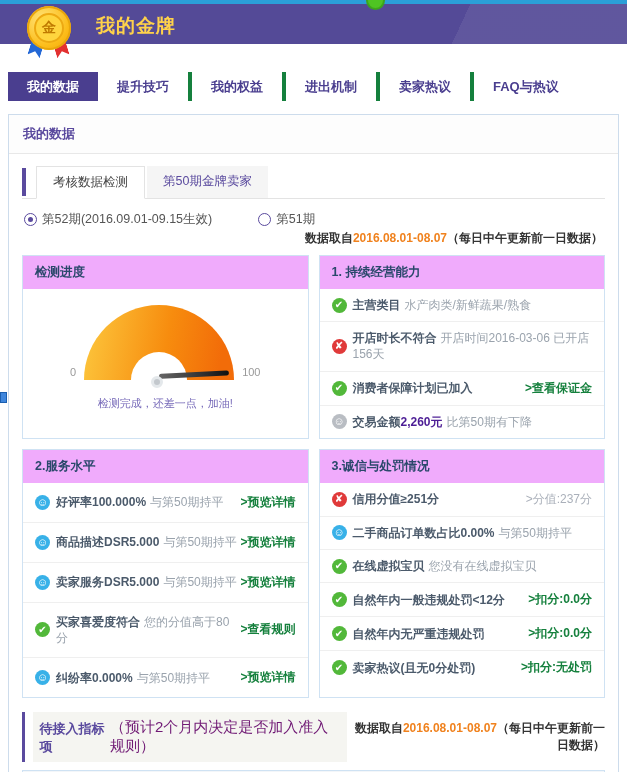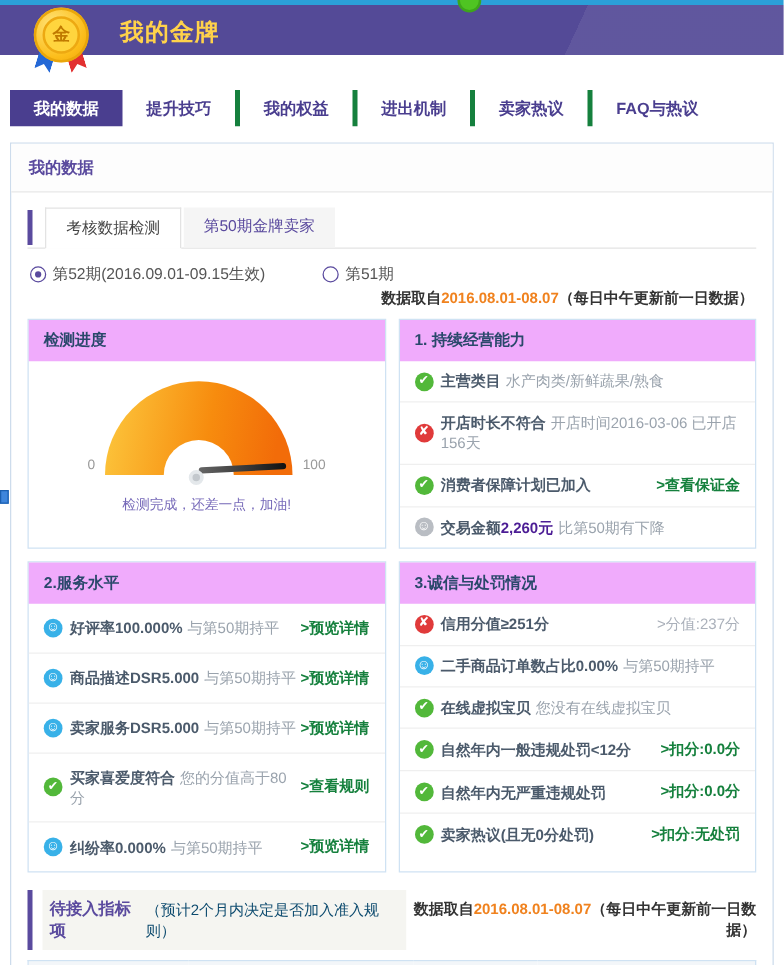--- a/index.html
+++ b/index.html
@@ -89,21 +89,21 @@
   .pivot { position:absolute; left:67px; bottom:-8px; width:12px; height:12px; border-radius:50%;
     background:#c3c8cd; border:3px solid #e4e8eb; }
   .gauge-min,.gauge-max { color:#999; font-size:11px; padding-bottom:2px; }
   .gauge-cap { margin-top:16px; color:#7568b8; font-size:11px; }
   
   .pending-hdr { display:flex; justify-content:space-between; align-items:center; margin-top:14px; }
   .pending-left { display:flex; align-items:stretch; }
   .pending-bar { width:4px; background:#5a4a9e; margin-right:8px; }
   .pending-title-box { background:#f5f5f1; padding:6px 12px 6px 6px; display:flex; align-items:flex-end; gap:4px; }
   .pending-title { color:#5a4a9e; font-weight:bold; font-size:13px; }
-  .pending-sub { color:#0c4a6e; font-size:12px; }
+  .pending-sub { color:#701a75; font-size:15px; }
   .pending-hdr .note { margin:0; }
   
   table { width:100%; border-collapse:collapse; margin-top:8px; border:1px solid #cfe2f3; }
   thead th { background:#f3f6f9; color:#667; font-weight:normal; font-size:12px;
     padding:7px 10px; text-align:left; }
   thead th.c, td.c { text-align:center; }
   
   .side-marker { position:absolute; left:0; top:392px; width:7px; height:11px;
     background:#3f86dc; border:1px solid #1b5fb0; z-index:15; }
 </style>

